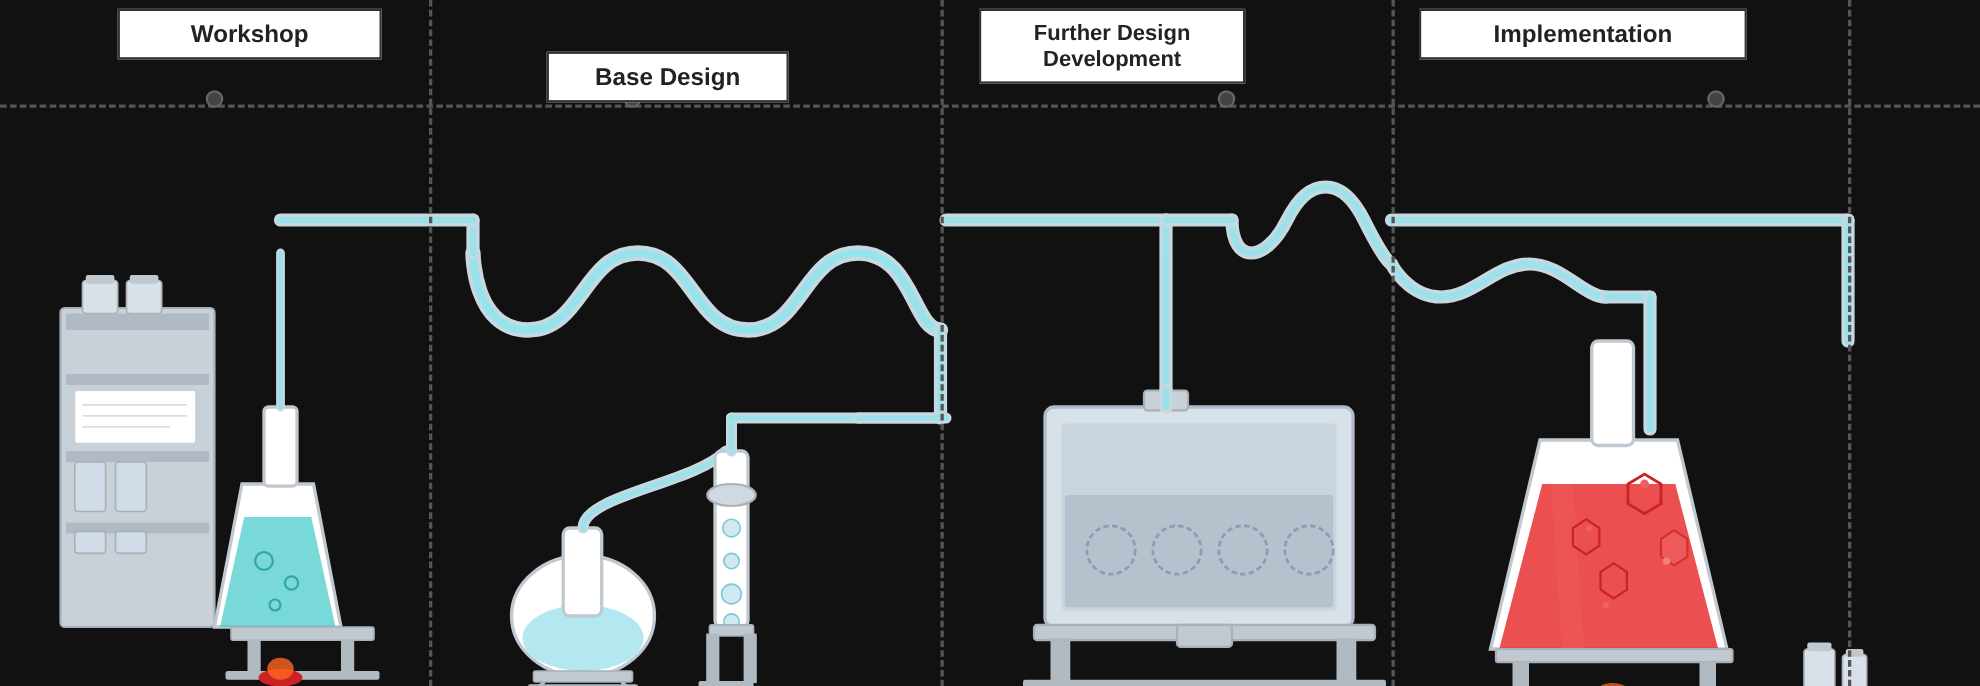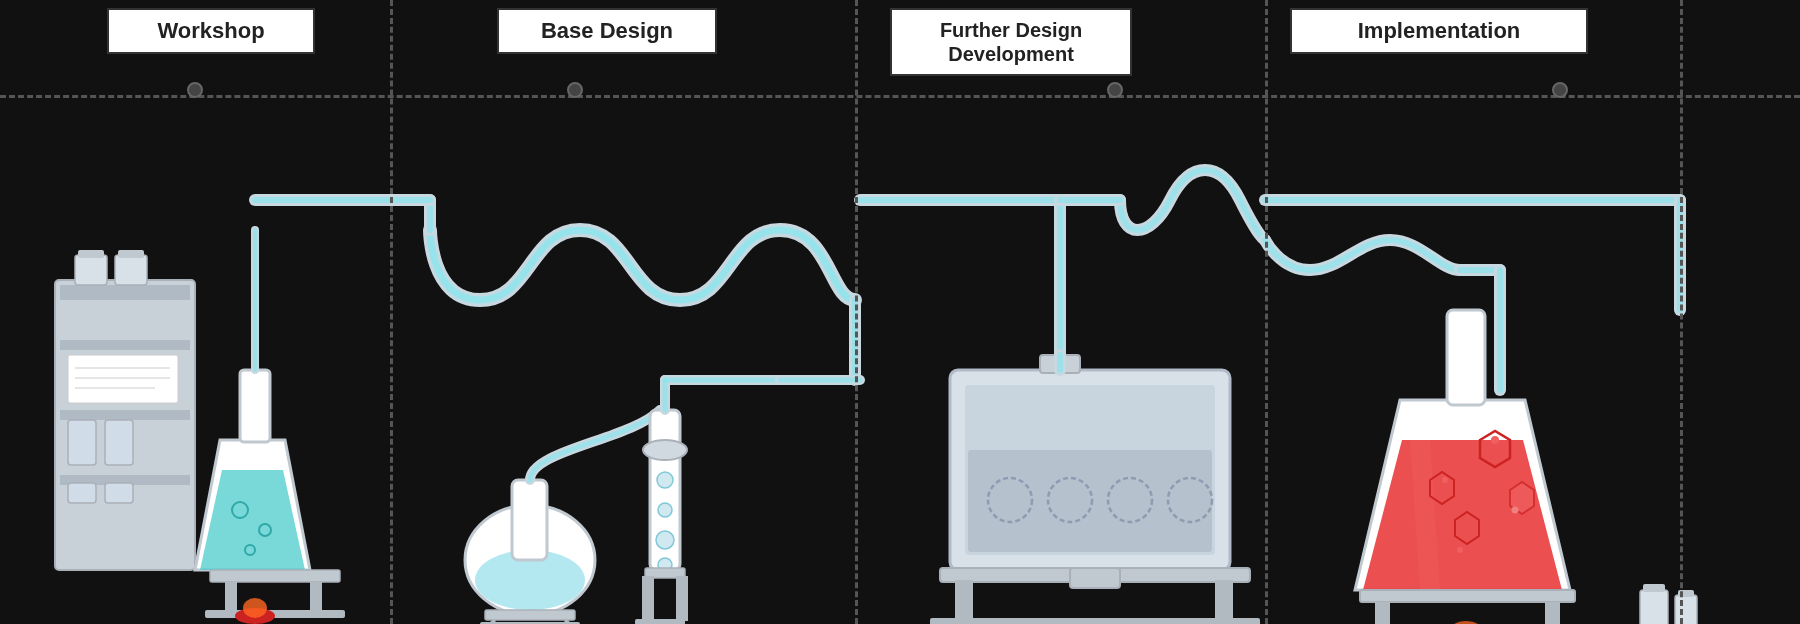--- a/index.html
+++ b/index.html
@@ -81,24 +81,24 @@
 <div class="divider" style="left:390px;"></div>
 <div class="divider" style="left:855px;"></div>
 <div class="divider" style="left:1265px;"></div>
 <div class="divider" style="left:1680px;"></div>
 
 <div class="connector-dot" style="left:187px;"></div>
 <div class="connector-dot" style="left:567px;"></div>
 <div class="connector-dot" style="left:1107px;"></div>
 <div class="connector-dot" style="left:1552px;"></div>
 
-<div class="stage-label" style="left:107px; width:208px;">
+<div class="stage-label" style="left:107px; width:240px;">
   <span>Workshop</span>
 </div>
-<div class="stage-label" style="left:497px; width:220px;">
+<div class="stage-label" style="left:497px; width:220px;margin-top:39px;">
   <span>Base Design</span>
 </div>
 <div class="stage-label" style="left:890px; width:242px; font-size:20px;">
   <span>Further Design<br>Development</span>
 </div>
 <div class="stage-label" style="left:1290px; width:298px;">
   <span>Implementation</span>
 </div>
 
 <div class="illustration">

